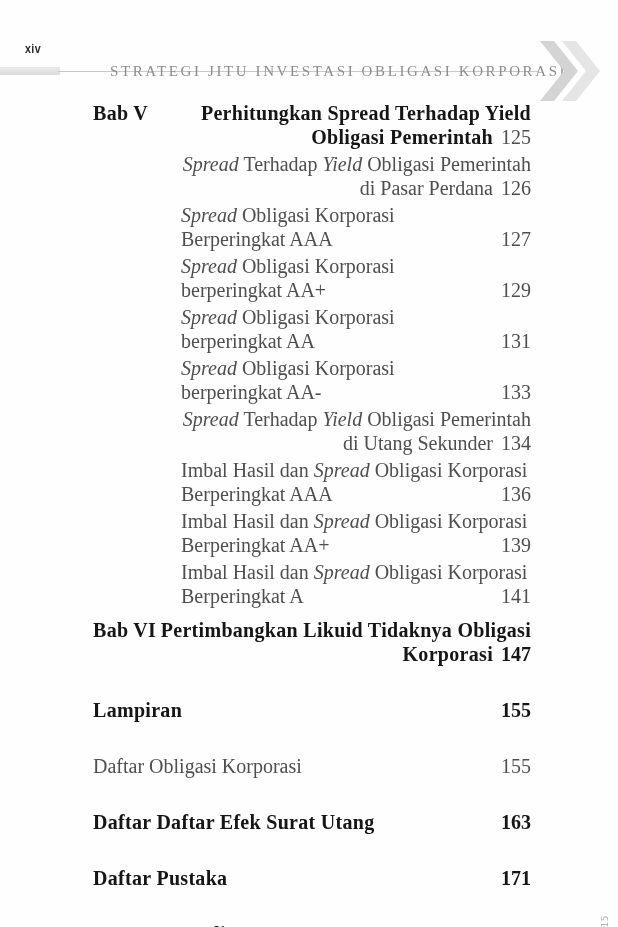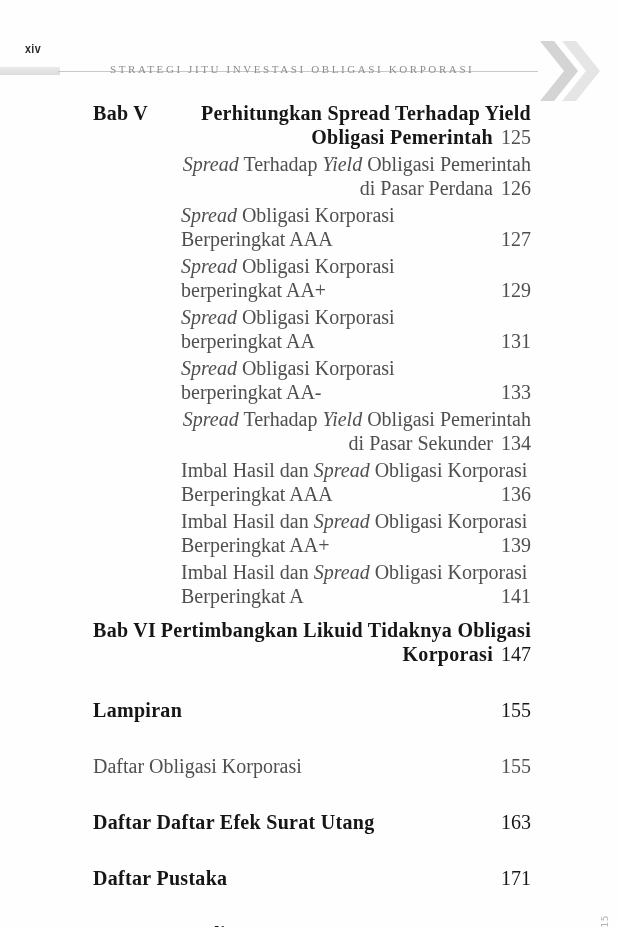--- a/index.html
+++ b/index.html
@@ -25,21 +25,21 @@
     width: 60px; height: 8px;
     background: linear-gradient(#eaeaea, #dcdcdc);
   }
   .header-rule {
     position: absolute; left: 58px; top: 71px;
     width: 480px; height: 1px; background: #c9c9c9;
   }
   .running-title {
     position: absolute; left: 110px; top: 63px;
     font-family: "Liberation Serif", serif;
-    font-size: 11px; color: #8d8d8d;
+    font-size: 15px; color: #8d8d8d;
     letter-spacing: 2.6px; white-space: nowrap;
   }
   .chevrons { position: absolute; left: 538px; top: 41px; }
 
   
   .toc {
     position: absolute; left: 93px; top: 101px; width: 438px;
     font-size: 20px; color: #4f4f4f; line-height: 24px;
   }
   .entry { position: relative; margin-bottom: 3px; }
@@ -53,21 +53,21 @@
   .chap-label {
     position: absolute; left: 0; top: 0;
     font-weight: bold; color: #161616; letter-spacing: .3px;
   }
   .entry.bold .txt, .entry.bold .chap-label {
     font-weight: bold; color: #161616; letter-spacing: .3px;
   }
   .txt { white-space: nowrap; }
   .txt em { font-style: italic; }
   .pg { color: #4f4f4f; margin-left: 8px; }
-  .pg-bold { font-weight: normal; color: #161616; }
+  .pg-bold { font-weight: bold; color: #161616; }
 
   
   .print-code {
     position: absolute; right: 8px; bottom: 12px;
     transform: rotate(-90deg); transform-origin: right bottom;
     font-family: "DejaVu Sans", sans-serif;
     font-size: 9px; color: #b2b2b2; letter-spacing: .5px;
     white-space: nowrap;
   }
 </style>
@@ -141,21 +141,21 @@
         <div class="line">
           <span class="txt"><span>berperingkat AA-</span></span>
           <span class="pg">133</span>
         </div>
       </div>
       <div class="entry sub1">
         <div class="line">
           <span class="txt"><em>Spread</em><span> Terhadap </span><em>Yield</em><span> Obligasi Pemerintah</span></span>
         </div>
         <div class="line">
-          <span class="txt"><span>di Pasar Sekunder</span></span>
+          <span class="txt"><span>di Utang Sekunder</span></span>
           <span class="pg">134</span>
         </div>
       </div>
       <div class="entry sub2">
         <div class="line">
           <span class="txt"><span>Imbal Hasil dan </span><em>Spread</em><span> Obligasi Korporasi</span></span>
         </div>
         <div class="line">
           <span class="txt"><span>Berperingkat AAA</span></span>
           <span class="pg">136</span>

